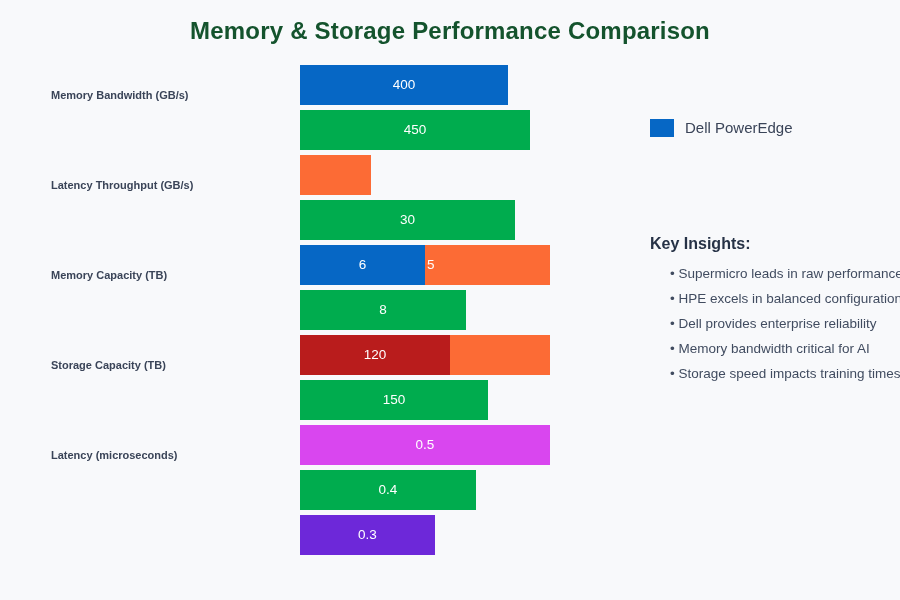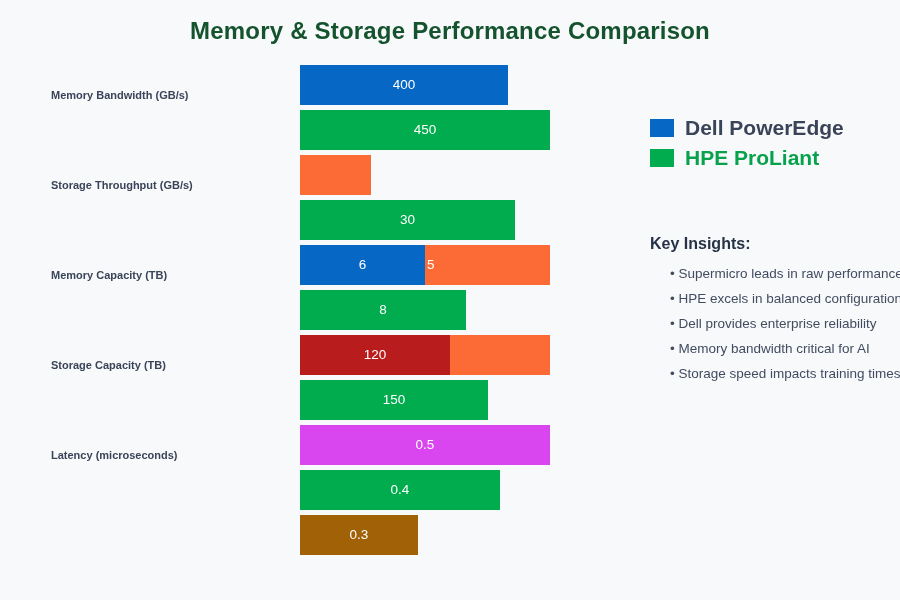--- a/index.html
+++ b/index.html
@@ -26,49 +26,49 @@
     flex:0 0 auto;box-sizing:border-box;
   }
   .bar-segment.align-left{justify-content:flex-start;padding-left:2px;}
   .bar-label{color:#ffffff;font-size:13.5px;line-height:40px;}
   .legend{
     position:absolute;left:650px;top:119px;
     display:flex;flex-direction:column;gap:12px;
   }
   .legend-item{display:flex;align-items:center;height:18px;}
   .legend-swatch{width:24px;height:18px;margin-right:11px;flex:0 0 auto;}
-  .legend-label{font-size:21px;line-height:18px;font-weight:bold;}
+  .legend-label{font-size:15px;line-height:18px;}
   .insights{position:absolute;left:650px;top:236px;white-space:nowrap;}
   .insights-title{font-size:16px;font-weight:700;color:#263246;line-height:16px;margin:0;}
   .insights-list{list-style:none;margin:9px 0 0 0;padding:0 0 0 20px;}
   .insights-list li{
     font-size:13.5px;color:#414c60;line-height:25px;white-space:nowrap;
   }
 </style>
 </head>
 <body>
 
 <h1 class="chart-title">Memory &amp; Storage Performance Comparison</h1>
 
 <div id="metric-labels">
     <div class="metric-label" style="top: 86px;">Memory Bandwidth (GB/s)</div>
-    <div class="metric-label" style="top: 176px;">Storage Throughput (GB/s)</div>
+    <div class="metric-label" style="top: 176px;">Latency Throughput (GB/s)</div>
     <div class="metric-label" style="top: 266px;">Memory Capacity (TB)</div>
     <div class="metric-label" style="top: 356px;">Storage Capacity (TB)</div>
     <div class="metric-label" style="top: 446px;">Latency (microseconds)</div>
   </div>
 
 <div id="bar-rows">
     <div class="bar-row" style="top: 65px;">
       <div class="bar-segment" style="width: 208px; background: rgb(6, 103, 197);">
         <span class="bar-label">400</span>
       </div>
     </div>
     <div class="bar-row" style="top: 110px;">
-      <div class="bar-segment" style="width: 250px; background: rgb(0, 172, 78);">
+      <div class="bar-segment" style="width: 230px; background: rgb(0, 172, 78);">
         <span class="bar-label">450</span>
       </div>
     </div>
     <div class="bar-row" style="top: 155px;">
       <div class="bar-segment" style="width: 71px; background: rgb(252, 107, 53);"></div>
     </div>
     <div class="bar-row" style="top: 200px;">
       <div class="bar-segment" style="width: 215px; background: rgb(0, 172, 78);">
         <span class="bar-label">30</span>
       </div>
@@ -96,39 +96,35 @@
       <div class="bar-segment" style="width: 188px; background: rgb(0, 172, 78);">
         <span class="bar-label">150</span>
       </div>
     </div>
     <div class="bar-row" style="top: 425px;">
       <div class="bar-segment" style="width: 250px; background: #d946ef;">
         <span class="bar-label">0.5</span>
       </div>
     </div>
     <div class="bar-row" style="top: 470px;">
-      <div class="bar-segment" style="width: 200px; background: rgb(0, 172, 78);">
+      <div class="bar-segment" style="width: 176px; background: rgb(0, 172, 78);">
         <span class="bar-label">0.4</span>
       </div>
     </div>
     <div class="bar-row" style="top: 515px;">
-      <div class="bar-segment" style="width: 118px; background: #a16207;">
+      <div class="bar-segment" style="width: 135px; background: #6d28d9;">
         <span class="bar-label">0.3</span>
       </div>
     </div>
   </div>
 
 <div class="legend" id="legend">
     <div class="legend-item">
       <div class="legend-swatch" style="background: rgb(6, 103, 197);"></div>
       <span class="legend-label" style="color: rgb(58, 68, 88);">Dell PowerEdge</span>
-    </div>
-    <div class="legend-item">
-      <div class="legend-swatch" style="background: rgb(0, 172, 78);"></div>
-      <span class="legend-label" style="color: rgb(9, 162, 76);">HPE ProLiant</span>
     </div>
   </div>
 
 <div class="insights">
   <div class="insights-title">Key Insights:</div>
   <ul class="insights-list" id="insights-list">
       <li>• Supermicro leads in raw performance</li>
       <li>• HPE excels in balanced configurations</li>
       <li>• Dell provides enterprise reliability</li>
       <li>• Memory bandwidth critical for AI</li>

